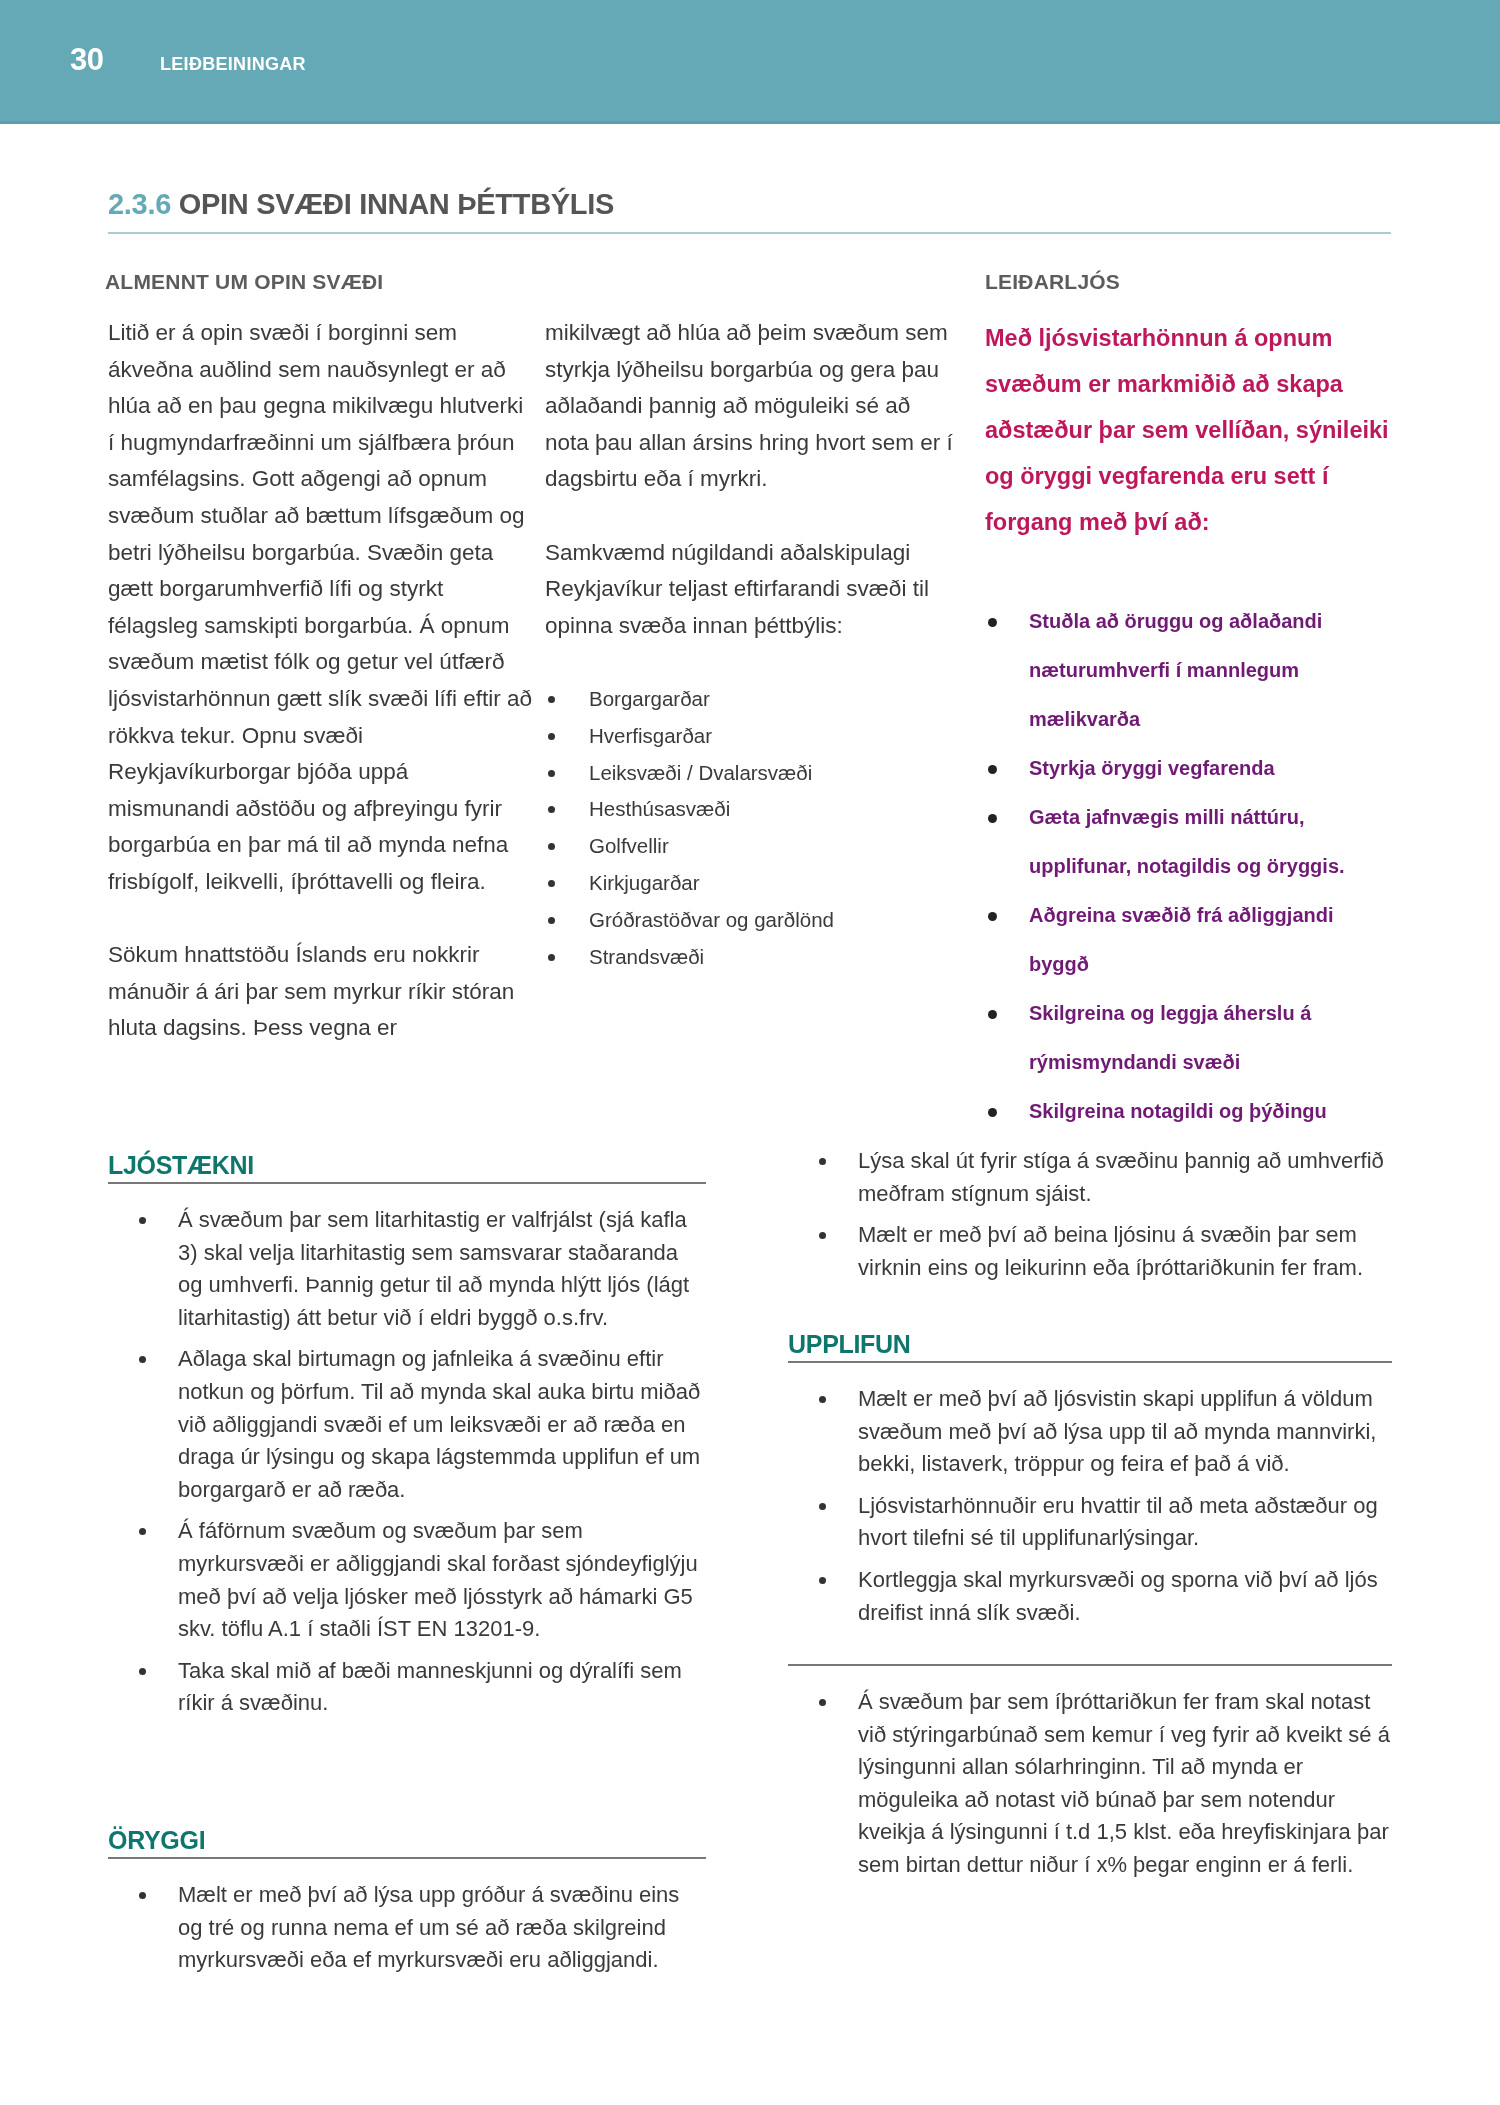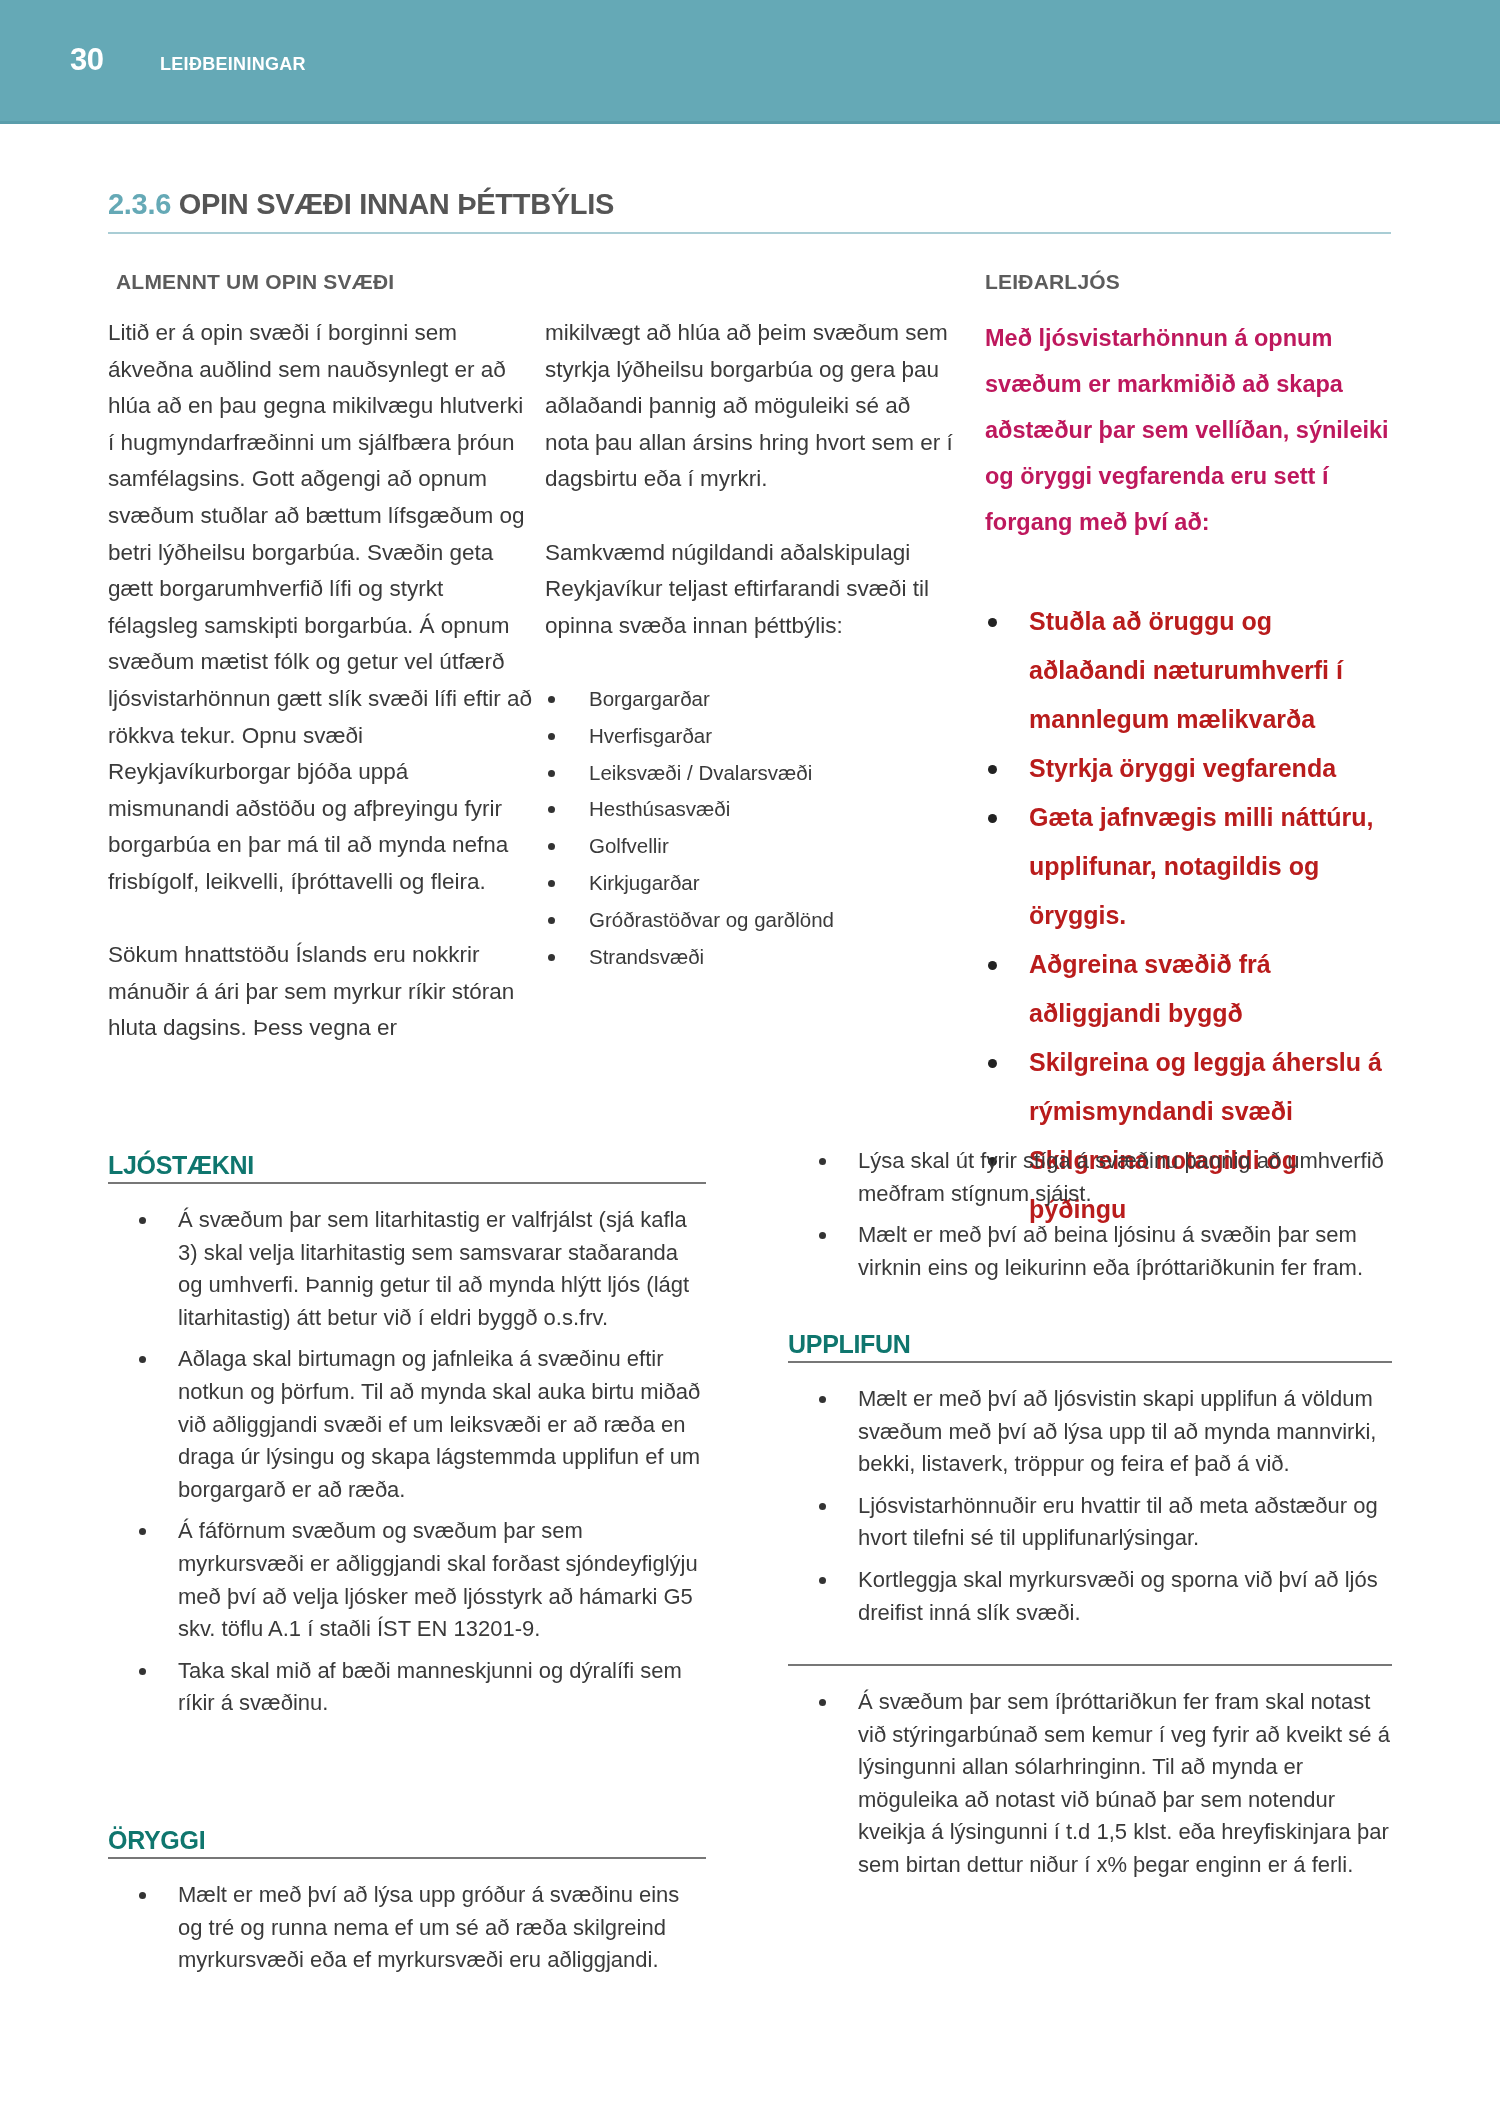--- a/index.html
+++ b/index.html
@@ -19,21 +19,21 @@
   .col { position: absolute; font-size: 22.5px; line-height: 36.6px; color: #3a3a3a; }
   .col p { margin-bottom: 36.6px; }
   .col p:last-child { margin-bottom: 0; }
 
   .area-list { list-style: none; margin-top: 36.6px; }
   .area-list li { position: relative; padding-left: 44px; font-size: 20.5px; line-height: 36.8px; color: #3a3a3a; }
   .area-list li .dot { position: absolute; left: 3px; top: 15px; width: 7px; height: 7px; border-radius: 50%; background: #333; }
 
   .lead { font-size: 23.5px; line-height: 46px; font-weight: bold; color: #be185d; }
   .goal-list { list-style: none; margin-top: 52px; }
-  .goal-list li { position: relative; padding-left: 44px; font-size: 25px; line-height: 49px; font-weight: bold; color: #b91c1c; }
+  .goal-list li { position: relative; padding-left: 44px; font-size: 20px; line-height: 49px; font-weight: bold; color: #701a75; }
   .goal-list li .dot { position: absolute; left: 3px; top: 21px; width: 9px; height: 9px; border-radius: 50%; background: #222; }
 
   .topic { position: absolute; }
   .topic-heading { font-size: 25px; font-weight: bold; color: #0f766e; line-height: 34px; letter-spacing: -0.3px; }
   .topic-rule { height: 2px; background: #777777; margin-top: 0px; }
   .bullets { list-style: none; margin-top: 20px; }
   .bullets li { position: relative; padding-left: 70px; font-size: 22px; line-height: 32.6px; color: #3a3a3a; margin-bottom: 9px; }
   .bullets li .dot { position: absolute; left: 31px; top: 13px; width: 7px; height: 7px; border-radius: 50%; background: #333; }
 </style>
 </head>
@@ -43,21 +43,21 @@
   <span class="page-number">30</span>
   <span class="running-head">LEIÐBEININGAR</span>
 </div>
 
 <h1 class="section-title">
   <span class="num">2.3.6</span>
   <span>OPIN SVÆÐI INNAN ÞÉTTBÝLIS</span>
 </h1>
 <div class="title-rule"></div>
 
-<h2 class="subhead" style="left:116px; top:270px;">ALMENNT UM OPIN SVÆÐI</h2>
+<h2 class="subhead" style="left:105px; top:270px;">ALMENNT UM OPIN SVÆÐI</h2>
 
 <div class="col" style="left:108px; top:315px; width:425px;">
   <p>Litið er á opin svæði í borginni sem ákveðna auðlind sem nauðsynlegt er að hlúa að en þau gegna mikilvægu hlutverki í hugmyndarfræðinni um sjálfbæra þróun samfélagsins. Gott aðgengi að opnum svæðum stuðlar að bættum lífsgæðum og betri lýðheilsu borgarbúa. Svæðin geta gætt borgarumhverfið lífi og styrkt félagsleg samskipti borgarbúa. Á opnum svæðum mætist fólk og getur vel útfærð ljósvistarhönnun gætt slík svæði lífi eftir að rökkva tekur. Opnu svæði Reykjavíkurborgar bjóða uppá mismunandi aðstöðu og afþreyingu fyrir borgarbúa en þar má til að mynda nefna frisbígolf, leikvelli, íþróttavelli og fleira.</p>
   <p>Sökum hnattstöðu Íslands eru nokkrir mánuðir á ári þar sem myrkur ríkir stóran hluta dagsins. Þess vegna er</p>
 </div>
 
 <div class="col" style="left:545px; top:315px; width:415px;">
   <p>mikilvægt að hlúa að þeim svæðum sem styrkja lýðheilsu borgarbúa og gera þau aðlaðandi þannig að möguleiki sé að nota þau allan ársins hring hvort sem er í dagsbirtu eða í myrkri.</p>
   <p>Samkvæmd núgildandi aðalskipulagi Reykjavíkur teljast eftirfarandi svæði til opinna svæða innan þéttbýlis:</p>
   <ul class="area-list">

